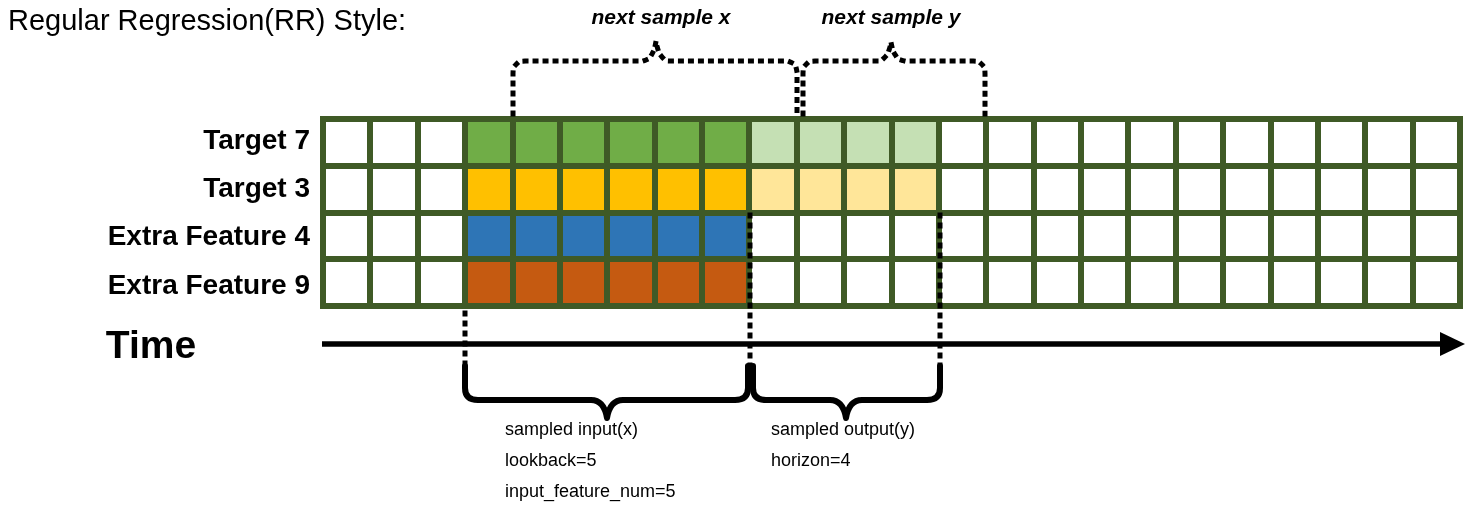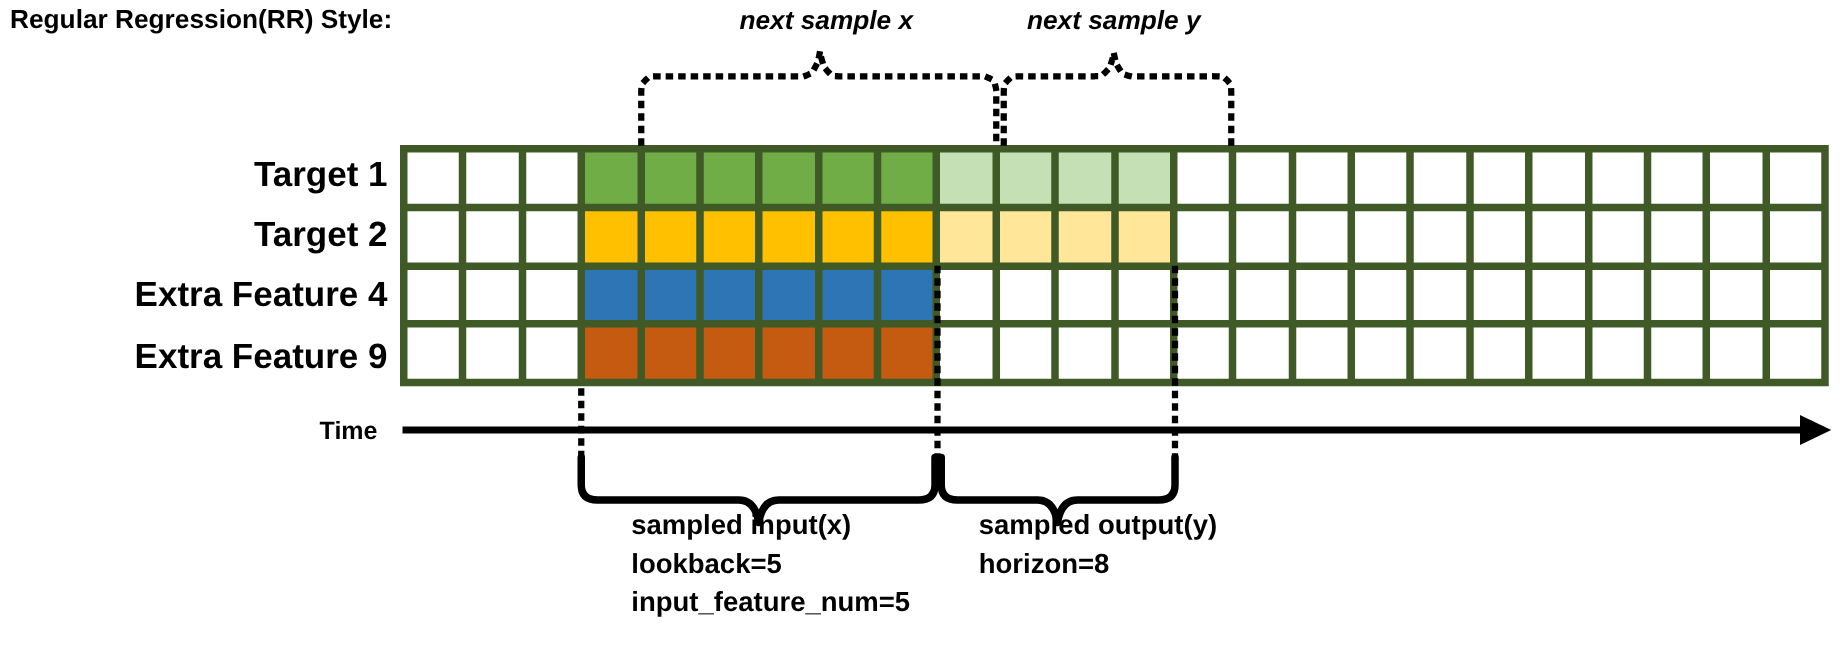--- a/index.html
+++ b/index.html
@@ -1,66 +1,66 @@
 <!DOCTYPE html>
 <html><head>
 <meta charset="utf-8">
 <style>
   html,body{margin:0;padding:0;background:#fff;}
   #canvas{
     position:relative;width:1476px;height:516px;background:#ffffff;
     font-family:"Liberation Sans",sans-serif;color:#000;overflow:hidden;
   }
   .title{
-    position:absolute;left:8px;top:4px;font-size:21px;font-weight:bold;
+    position:absolute;left:8px;top:4px;font-size:29px;font-weight:normal;
     letter-spacing:0px;
   }
   .next-label{
     position:absolute;top:5px;width:260px;text-align:center;
     font-size:21px;font-style:italic;font-weight:600;
   }
   #next-x{left:531px;}
   #next-y{left:761px;}
   .row-label{
     position:absolute;left:0;width:310px;text-align:right;
     height:48px;line-height:48px;font-size:28px;font-weight:bold;
     white-space:nowrap;
   }
   .time-label{
     position:absolute;left:0;top:325px;width:302px;height:40px;line-height:40px;
-    text-align:right;font-size:20px;font-weight:bold;
+    text-align:center;font-size:39px;font-weight:bold;
   }
   #grid{
     position:absolute;left:320px;top:116px;width:1143px;height:193px;
     box-sizing:border-box;display:grid;
     grid-template-columns:repeat(24,1fr);
     grid-template-rows:repeat(4,1fr);
     gap:6px;padding:6px;
   }
   .cell{width:100%;height:100%;}
   svg.overlay{position:absolute;left:0;top:0;}
   .ann-block{
-    position:absolute;top:404px;font-size:22px;font-weight:700;
+    position:absolute;top:414px;font-size:18px;font-weight:400;
     line-height:31px;white-space:nowrap;
   }
   #ann-input{left:505px;}
-  #ann-output{left:771px;margin-left:12px;}
+  #ann-output{left:771px;}
 </style>
 </head>
 <body>
 
 <div id="canvas">
 
   <div class="title">Regular Regression(RR) Style:</div>
 
   <div id="next-y" class="next-label">next sample y</div>
   <div id="next-x" class="next-label">next sample x</div>
 
-  <div class="row-label" style="top:116px;">Target 1</div>
-  <div class="row-label" style="top:164px;">Target 2</div>
+  <div class="row-label" style="top:116px;">Target 7</div>
+  <div class="row-label" style="top:164px;">Target 3</div>
   <div class="row-label" style="top:212px;">Extra Feature 4</div>
   <div class="row-label" style="top:261px;">Extra Feature 9</div>
 
   <div id="grid" style="background: rgb(63, 90, 38);">
       <div class="cell" style="background: rgb(255, 255, 255);"></div>
       <div class="cell" style="background: rgb(255, 255, 255);"></div>
       <div class="cell" style="background: rgb(255, 255, 255);"></div>
       <div class="cell" style="background: rgb(112, 173, 71);"></div>
       <div class="cell" style="background: rgb(112, 173, 71);"></div>
       <div class="cell" style="background: rgb(112, 173, 71);"></div>
@@ -176,16 +176,16 @@
     <path d="M 753 366 L 753 388 Q 753 400 766 400 L 830 400 Q 843 400 846 418 Q 849 400 862 400 L 927 400 Q 940 400 940 388 L 940 366" fill="none" stroke="#000" stroke-width="6" stroke-linecap="round" stroke-linejoin="round"></path>
   </svg>
 
   <div id="ann-input" class="ann-block">
     <div>sampled input(x)</div>
     <div>lookback=5</div>
     <div>input_feature_num=5</div>
   </div>
   <div id="ann-output" class="ann-block">
     <div>sampled output(y)</div>
-    <div>horizon=8</div>
+    <div>horizon=4</div>
   </div>
 
 </div>
 
 </body></html>

